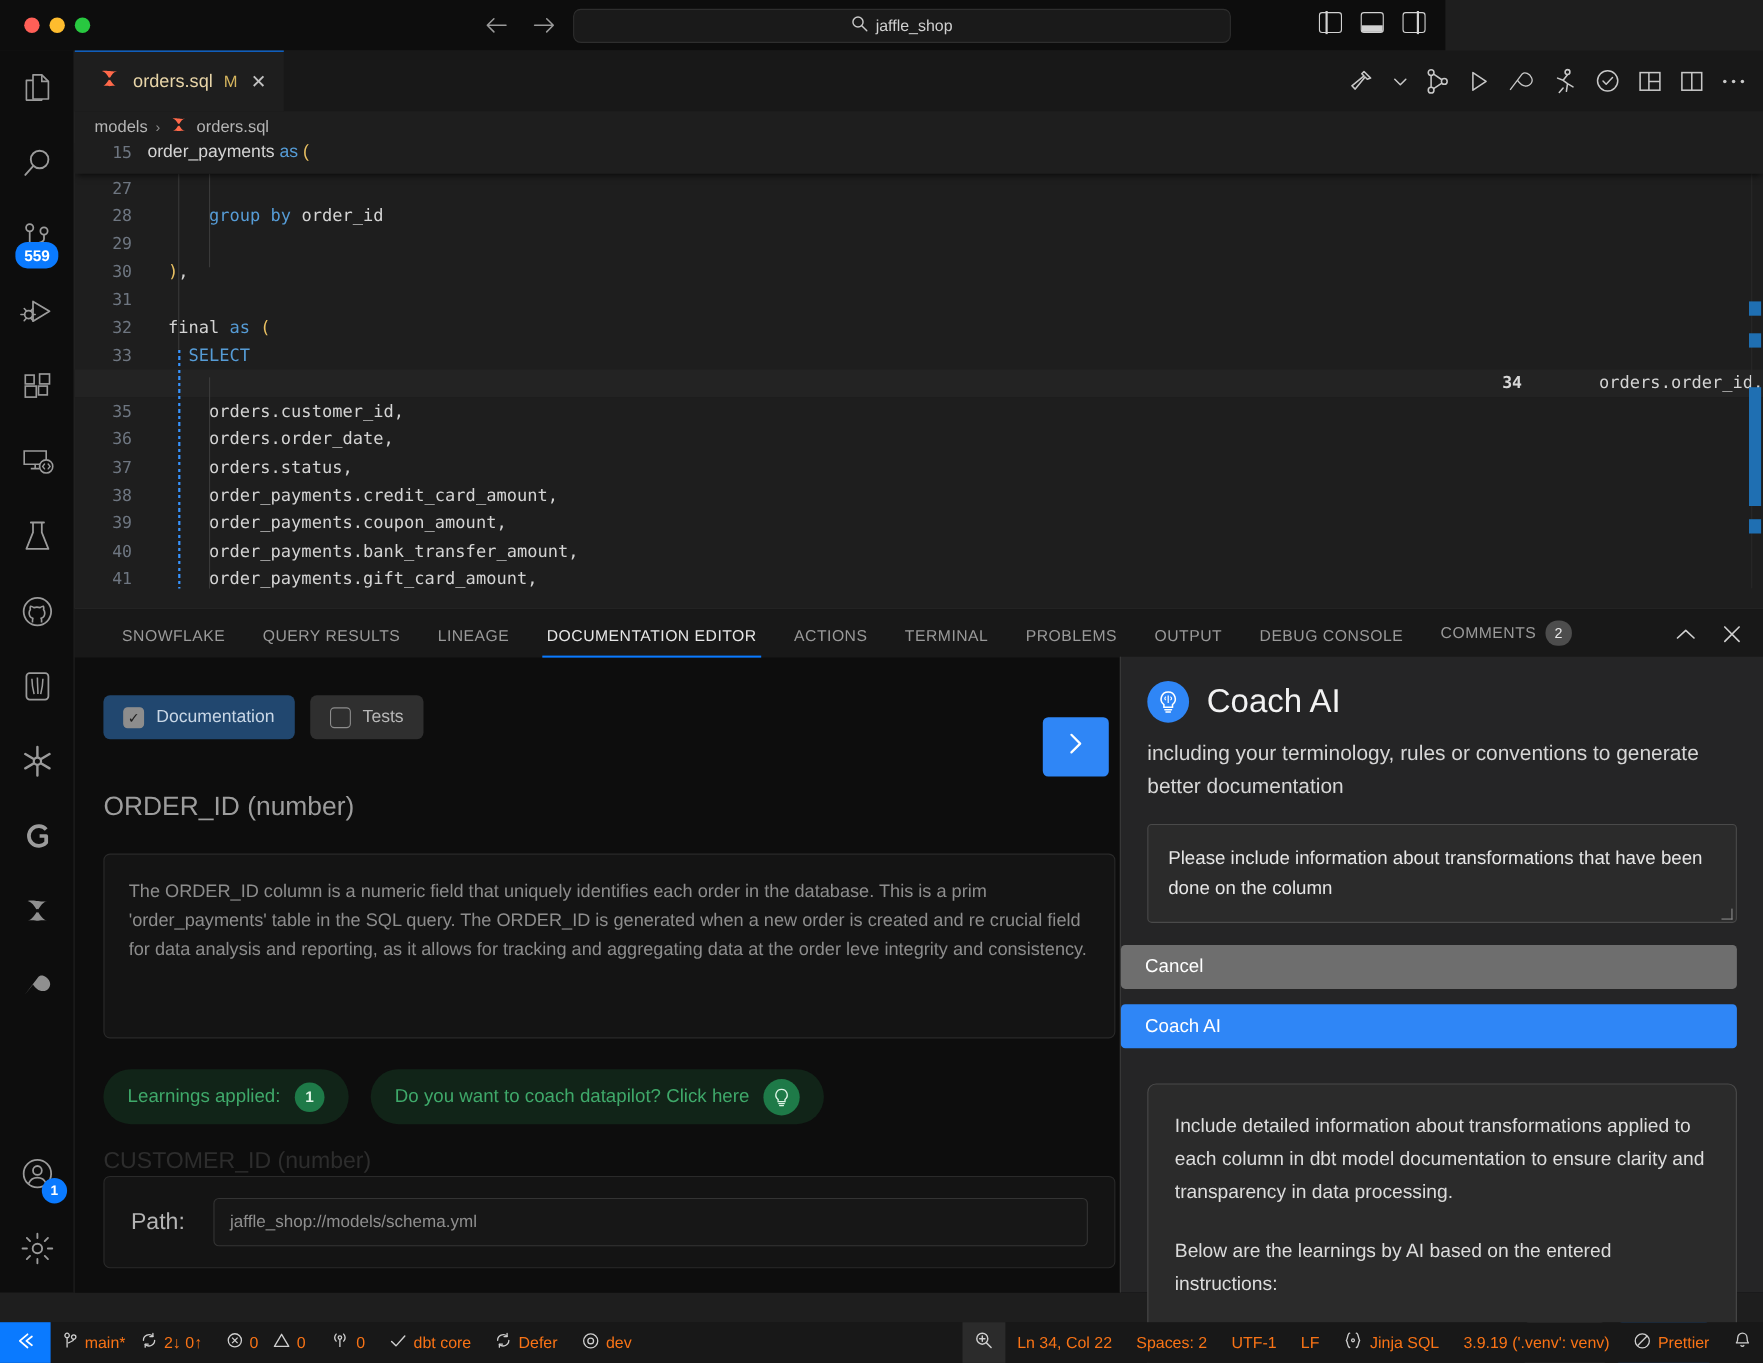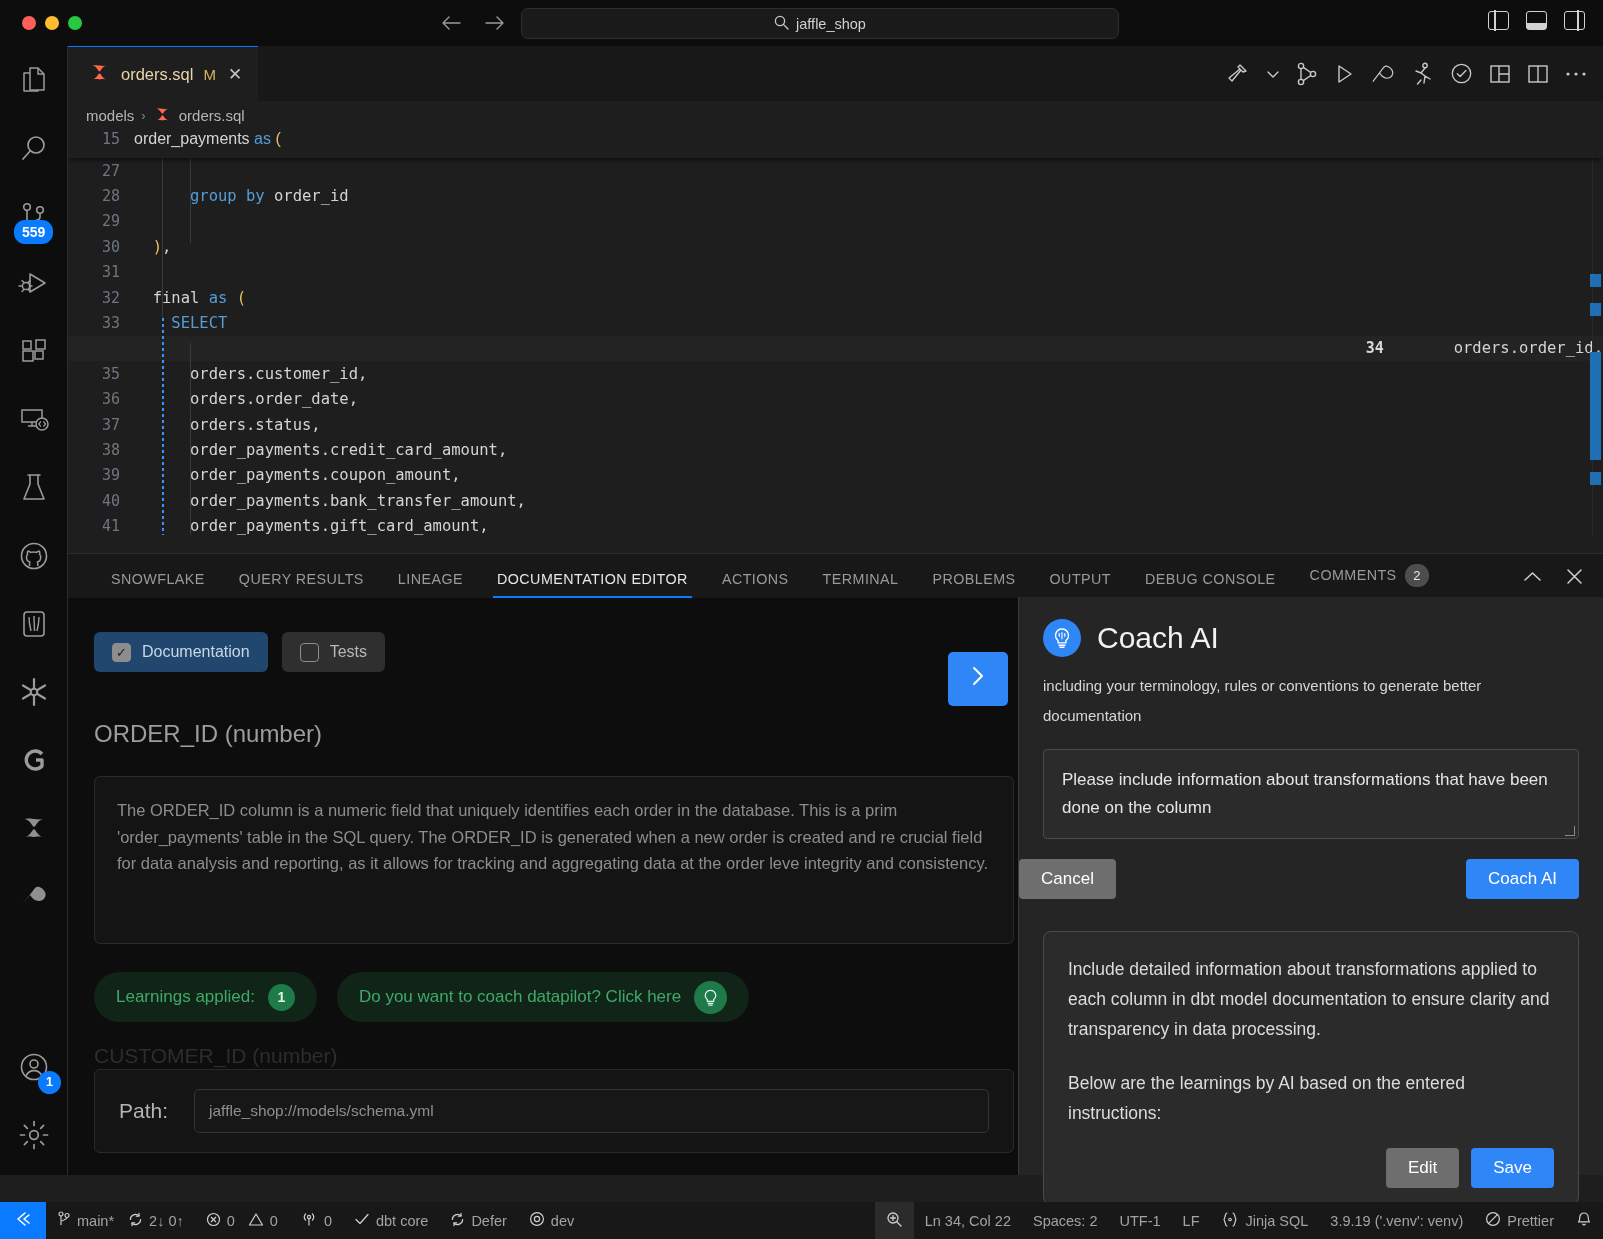--- a/index.html
+++ b/index.html
@@ -7,21 +7,21 @@
   body {
     background:#0d0d0d;
     font-family:"Liberation Sans", sans-serif;
     color:#cccccc;
     -webkit-font-smoothing:antialiased;
   }
   .app { position:relative; width:1603px; height:1239px; background:#1e1e1e; }
 
   
   .titlebar {
-    position:absolute; left:0; top:0; width:1603px; height:46px;
+    position:absolute; left:0; top:0; width:1314px; height:46px;
     background:#0d0d0d; display:flex; align-items:center;
   }
   .traffic { display:flex; gap:9px; margin-left:22px; }
   .dot { width:14px; height:14px; border-radius:50%; }
   .dot.r{background:#ff5f57;} .dot.y{background:#febc2e;} .dot.g{background:#28c840;}
   .navarrows { display:flex; gap:22px; position:absolute; left:440px; top:13px; color:#9a9a9a; }
   .navarrows svg { display:block; }
   .qsearch {
     position:absolute; left:521px; top:8px; width:598px; height:31px;
     background:#1a1a1a; border:1px solid #2e2e2e; border-radius:7px;
@@ -121,34 +121,34 @@
                padding:0 14px; color:#8f8f8f; font-size:15.5px;}
 
   .nextbtn { position:absolute; left:880px; top:54px; width:60px; height:54px; background:#2f86f6; border-radius:5px;
              display:flex; align-items:center; justify-content:center; color:#fff; font-size:26px;}
 
   
   .coach { position:absolute; left:1018px; top:597px; width:585px; bottom:64px; background:#252526; border-left:1px solid #3a3a3a;}
   .coach-head { display:flex; align-items:center; gap:16px; padding:22px 0 0 24px; }
   .coach-logo { width:38px; height:38px; border-radius:50%; background:#2f86f6; display:flex; align-items:center; justify-content:center;}
   .coach-title { font-size:30px; color:#f2f2f2; font-weight:400; }
-  .coach-sub { padding:14px 28px 0 24px; font-size:15px; line-height:30px; color:#d6d6d6; }
+  .coach-sub { padding:14px 28px 0 24px; font-size:19px; line-height:30px; color:#d6d6d6; }
   .coach-ta { margin:18px 24px 0 24px; background:#2b2b2b; border:1px solid #4a4a4a; border-radius:4px;
               padding:16px 18px; font-size:17px; line-height:28px; color:#e6e6e6; min-height:78px; position:relative;}
   .resize-grip { position:absolute; right:3px; bottom:2px; width:10px; height:10px; border-right:1.5px solid #8a8a8a; border-bottom:1.5px solid #8a8a8a;}
-  .coach-btns { display:flex; justify-content:space-between; gap:14px; margin:20px 24px 0 0; }
+  .coach-btns { display:flex; justify-content:flex-start; gap:14px; margin:20px 24px 0 0;flex-direction:column; }
   .btn { border-radius:4px; font-size:17px; padding:10px 22px; color:#fff; }
   .btn.grey { background:#6e6e6e; } .btn.blue { background:#2f86f6; }
   .learn-card { margin:32px 24px 0 24px; background:#2b2b2b; border:1px solid #4a4a4a; border-radius:8px; padding:22px 24px 16px 24px; }
   .learn-p { font-size:17.5px; line-height:30px; color:#dcdcdc; }
   .learn-p + .learn-p { margin-top:24px; }
   .learn-btns { display:flex; justify-content:flex-end; gap:12px; margin-top:20px; }
 
   
-  .statusbar { position:absolute; left:0; right:0; bottom:0; height:37px; background:#181818; display:flex; align-items:center; font-size:14.5px; color:#a3a3a3;}
+  .statusbar { position:absolute; left:0; right:0; bottom:0; height:37px; background:#181818; display:flex; align-items:center; font-size:14.5px; color:#f97316;}
   .remote { width:46px; height:37px; background:#0a7aff; display:flex; align-items:center; justify-content:center; color:#fff; }
   .sitem { display:flex; align-items:center; gap:6px; padding:0 11px; height:37px; white-space:nowrap;}
   .sitem.zoom { background:#2b2b2b; }
   .sgrow { flex:1; }
   svg { fill:none; }
 </style>
 </head>
 <body>
 
 <div class="app">

